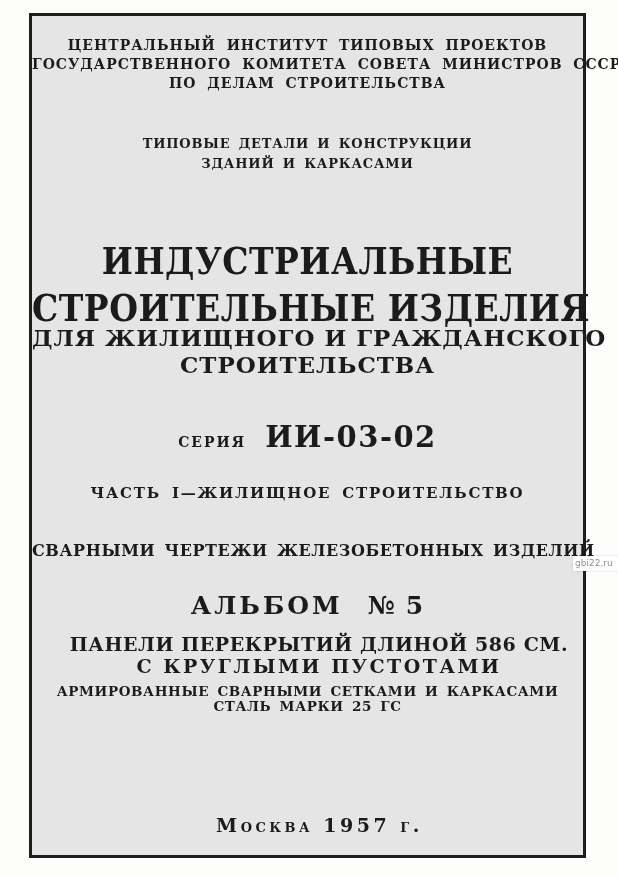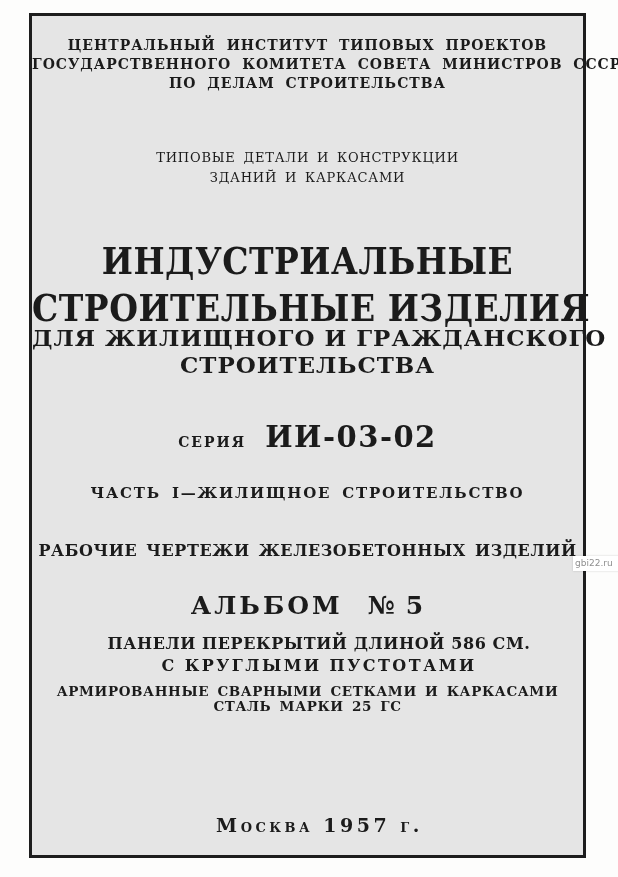--- a/index.html
+++ b/index.html
@@ -37,23 +37,23 @@
   }
   .typewriter {
     font-size: 14px;
     font-weight: bold;
     letter-spacing: 1px;
     word-spacing: 5px;
     line-height: 19px;
   }
   .block-publisher { top: 20px; }
   .block-series-heading {
-    top: 132px;
+    top: 118px;
     font-size: 13px;
-    font-weight: normal;
+    font-weight: bold;
     letter-spacing: 0.8px;
     word-spacing: 3px;
     line-height: 20px;
   }
   .block-title {
     top: 222px;
     font-size: 33px;
     font-weight: bold;
     letter-spacing: 0.5px;
     line-height: 42px;
@@ -102,21 +102,21 @@
     letter-spacing: 3px;
     margin-right: 20px;
   }
   .album-number {
     font-size: 25px;
     font-weight: bold;
     letter-spacing: 1px;
   }
   .block-product {
     top: 617px;
-    font-size: 16px;
+    font-size: 19px;
     font-weight: bold;
     letter-spacing: 0.6px;
     line-height: 22px;
     padding-left: 23px;
   }
   .product-line2 { letter-spacing: 2.5px; }
   .block-reinforcement {
     top: 668px;
     font-size: 13.5px;
     font-weight: bold;
@@ -178,21 +178,21 @@
       <div>СТРОИТЕЛЬСТВА</div>
     </div>
 
     <div class="block block-series">
       <span class="series-label">СЕРИЯ</span>
       <span class="series-code">ИИ-03-02</span>
     </div>
 
     <div class="block block-part">ЧАСТЬ I—ЖИЛИЩНОЕ СТРОИТЕЛЬСТВО</div>
 
-    <div class="block block-drawings">РАБОЧИЕ ЧЕРТЕЖИ ЖЕЛЕЗОБЕТОННЫХ ИЗДЕЛИЙ</div>
+    <div class="block block-drawings">СВАРНЫМИ ЧЕРТЕЖИ ЖЕЛЕЗОБЕТОННЫХ ИЗДЕЛИЙ</div>
 
     <div class="block block-album">
       <span class="album-label">АЛЬБОМ</span>
       <span class="album-number">№ 5</span>
     </div>
 
     <div class="block block-product">
       <div>ПАНЕЛИ ПЕРЕКРЫТИЙ ДЛИНОЙ 586 СМ.</div>
       <div class="product-line2">С КРУГЛЫМИ ПУСТОТАМИ</div>
     </div>

